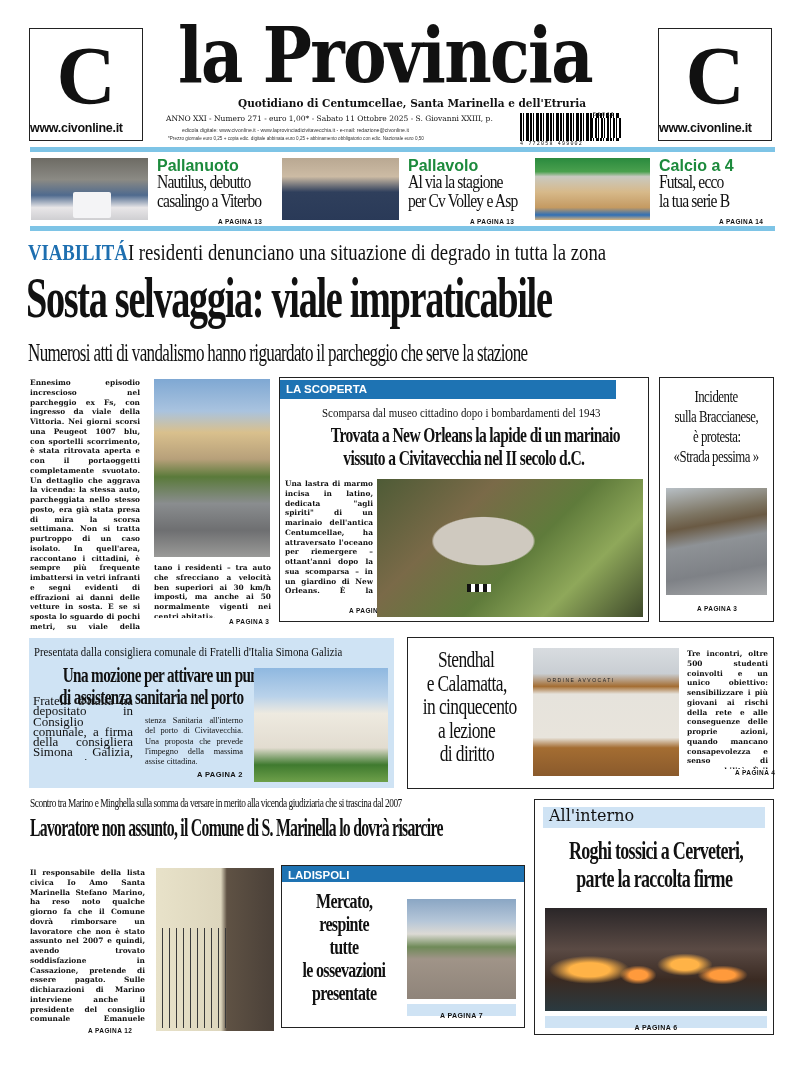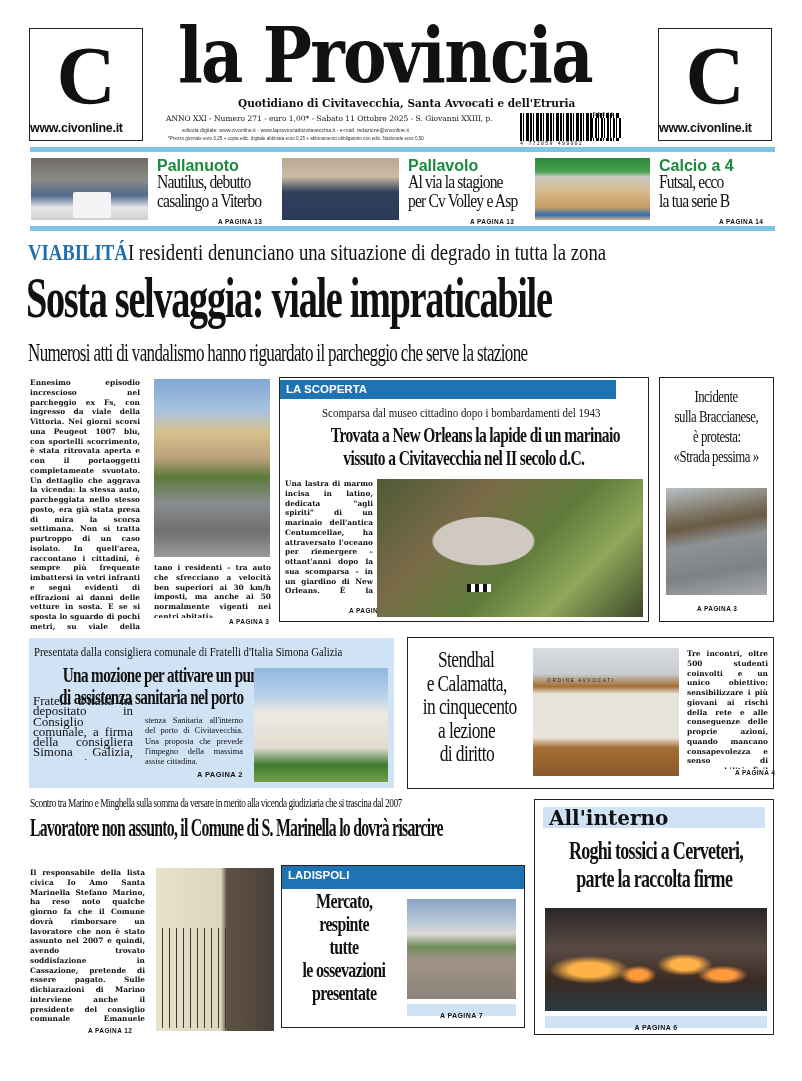--- a/index.html
+++ b/index.html
@@ -32,21 +32,21 @@
 <div class="logo-box" style="left:29px;top:28px;">
   <div class="logo-c">C</div>
   <div class="logo-url">www.civonline.it</div>
 </div>
 <div class="logo-box" style="left:658px;top:28px;">
   <div class="logo-c">C</div>
   <div class="logo-url">www.civonline.it</div>
 </div>
 
 <div class="masthead">la Provincia</div>
-<div class="tagline">Quotidiano di Civitavecchia, Santa Avvocati e dell'Etruria</div>
+<div class="tagline">Quotidiano di Centumcellae, Santa Marinella e dell'Etruria</div>
 <div class="issue">ANNO XXI - Numero 271 - euro 1,00* - Sabato 11 Ottobre 2025 - S. Giovanni XXIII, p.</div>
 <div class="tiny" style="left:182px;top:127px;font-size:5.2px;">edicola digitale: www.civonline.it - www.laprovinciadicivitavecchia.it - e-mail: redazione@civonline.it</div>
 <div class="tiny" style="left:168px;top:136px;">*Prezzo giornale euro 0,25 + copia edic. digitale abbinata euro 0,25 + abbinamento obbligatorio con edic. Nazionale euro 0,50</div>
 <div class="barcode"></div>
 <div class="barcode2"></div>
 <div class="tiny" style="left:593px;top:111px;font-size:5.5px;letter-spacing:1.5px;">51011</div>
 <div class="barcode-num">4 772058 499002</div>
 
 <div class="rule-blue" style="left:30px;top:147px;width:745px;"></div>
 
@@ -130,36 +130,36 @@
 
 <div class="cond" style="position:absolute;left:30px;top:796px;font-size:12px;letter-spacing:-0.6px;transform:scaleX(0.78);">Scontro tra Marino e Minghella sulla somma da versare in merito alla vicenda giudiziaria che si trascina dal 2007</div>
 <div class="cond" style="position:absolute;left:30px;top:813px;font-size:26px;line-height:30px;font-weight:bold;letter-spacing:-1.2px;transform:scaleX(0.606);">Lavoratore non assunto, il Comune di S. Marinella lo dovrà risarcire</div>
 <div class="body-text" style="left:30px;top:868px;width:115px;height:155px;overflow:hidden;font-weight:bold;">Il responsabile della lista civica Io Amo Santa Marinella Stefano Marino, ha reso noto qualche giorno fa che il Comune dovrà rimborsare un lavoratore che non è stato assunto nel 2007 e quindi, avendo trovato soddisfazione in Cassazione, pretende di essere pagato. Sulle dichiarazioni di Marino interviene anche il presidente del consiglio comunale Emanuele Minghella.</div>
 <div class="apag" style="left:88px;top:1027px;">A PAGINA 12</div>
 <div class="img" style="left:156px;top:868px;width:118px;height:163px;background:linear-gradient(90deg,#e8e2c9 0%,#ddd6bd 55%,#5f5244 60%,#4a4038 100%);">
   <div style="position:absolute;left:0;top:60px;width:70px;height:100px;background:repeating-linear-gradient(90deg,transparent 0 6px,#3a3a3a 6px 7px);"></div>
 </div>
 
 <div class="box" style="left:281px;top:865px;width:244px;height:163px;"></div>
-<div class="section-tag" style="left:282px;top:866px;width:242px;height:23px;padding-top:3px;">LADISPOLI</div>
+<div class="section-tag" style="left:282px;top:866px;width:242px;height:16px;padding-top:3px;">LADISPOLI</div>
 <div style="position:absolute;left:284px;top:890px;width:120px;text-align:center;">
   <div class="cond" style="display:inline-block;font-size:20px;line-height:23px;font-weight:bold;letter-spacing:-0.8px;transform:scaleX(0.8);transform-origin:center top;">Mercato,</div><br>
   <div class="cond" style="display:inline-block;font-size:20px;line-height:23px;font-weight:bold;letter-spacing:-0.8px;transform:scaleX(0.8);transform-origin:center top;">respinte</div><br>
   <div class="cond" style="display:inline-block;font-size:20px;line-height:23px;font-weight:bold;letter-spacing:-0.8px;transform:scaleX(0.8);transform-origin:center top;">tutte</div><br>
   <div class="cond" style="display:inline-block;font-size:20px;line-height:23px;font-weight:bold;letter-spacing:-0.8px;transform:scaleX(0.8);transform-origin:center top;">le ossevazioni</div><br>
   <div class="cond" style="display:inline-block;font-size:20px;line-height:23px;font-weight:bold;letter-spacing:-0.8px;transform:scaleX(0.8);transform-origin:center top;">presentate</div>
 </div>
 <div class="img" style="left:407px;top:899px;width:109px;height:100px;background:linear-gradient(180deg,#8aa6c4 0%,#b5c6d8 22%,#dcdad4 35%,#6f8a58 48%,#a09488 60%,#8f847a 100%);"></div>
 <div style="position:absolute;left:407px;top:1004px;width:109px;height:12px;background:#cfe3f4;text-align:center;">
   <span class="apag" style="position:static;font-size:7px;">A PAGINA 7</span>
 </div>
 
 <div class="box" style="left:534px;top:799px;width:240px;height:236px;"></div>
 <div style="position:absolute;left:543px;top:807px;width:222px;height:21px;background:#cfe3f4;">
-  <span style="position:absolute;left:6px;top:-1px;font-family:'DejaVu Serif',serif;font-weight:bold;font-size:20px;text-align:right;">All'interno</span>
+  <span style="position:absolute;left:6px;top:-1px;font-family:'DejaVu Serif',serif;font-weight:normal;font-size:16px;text-align:right;">All'interno</span>
 </div>
 <div style="position:absolute;left:535px;top:837px;width:238px;text-align:center;">
   <div class="cond" style="display:inline-block;font-size:25px;line-height:28px;font-weight:bold;letter-spacing:-1px;transform:scaleX(0.72);transform-origin:center top;">Roghi tossici a Cerveteri,</div><br>
   <div class="cond" style="display:inline-block;font-size:25px;line-height:28px;font-weight:bold;letter-spacing:-1px;transform:scaleX(0.72);transform-origin:center top;">parte la raccolta firme</div>
 </div>
 <div class="img" style="left:545px;top:908px;width:222px;height:103px;background:radial-gradient(ellipse at 20% 60%,#ffb347 0 8%,transparent 16%),radial-gradient(ellipse at 63% 55%,#ffb347 0 7%,transparent 14%),radial-gradient(ellipse at 42% 65%,#ff9a3c 0 5%,transparent 10%),radial-gradient(ellipse at 80% 65%,#ff9a3c 0 5%,transparent 10%),linear-gradient(180deg,#2a2628 0%,#5a4a44 40%,#3a2a22 70%,#2a3a40 100%);"></div>
 <div style="position:absolute;left:545px;top:1016px;width:222px;height:12px;background:#cfe3f4;text-align:center;">
   <span class="apag" style="position:static;font-size:7px;">A PAGINA 6</span>
 </div>
 

